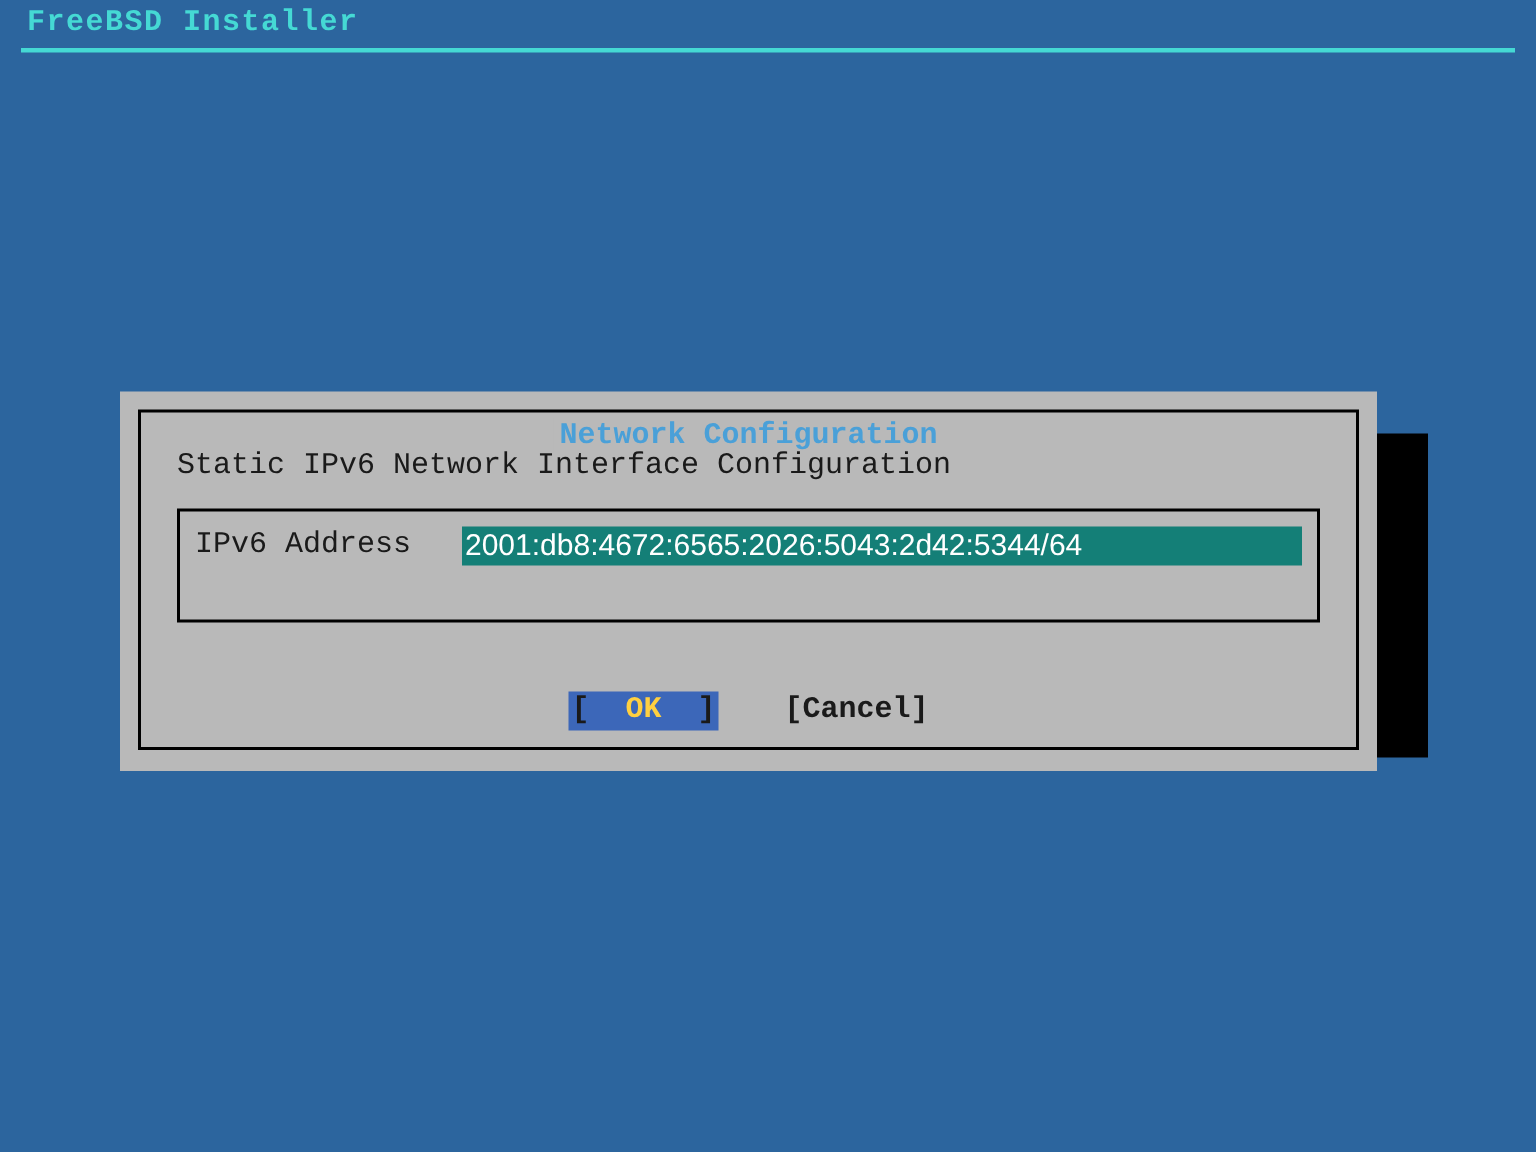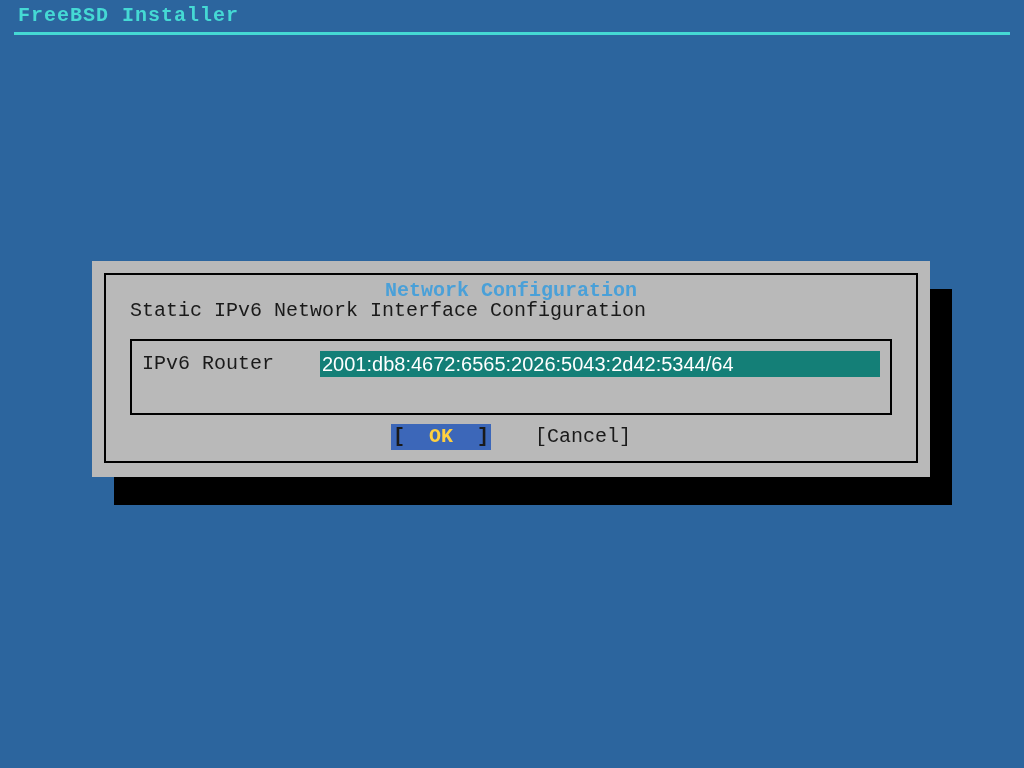--- a/index.html
+++ b/index.html
@@ -41,24 +41,23 @@
   }
   .shadow{
     position:absolute;
     background:var(--shadow);
     width:838px;height:216px;
     left:114px;top:289px;
   }
   .dialog{
     position:absolute;
     left:80px;top:261px;
-    width:838px;height:216px;
+    width:838px;height:253px;
     background:var(--dialog-bg);
     color:var(--dialog-fg);
-    margin-left:12px;
   }
   .outer-frame{
     position:absolute;left:12px;top:12px;right:12px;bottom:14px;
     border:2px solid var(--border);
   }
   .frame-title{
     position:absolute;left:50%;top:4px;transform:translateX(-50%);
     padding:0 4px;background:var(--dialog-bg);
     color:var(--dialog-title);font-weight:bold;
     white-space:pre;
@@ -99,39 +98,39 @@
     display:flex;justify-content:center;gap:44px;
     align-items:center;
   }
   .btn{height:26px;line-height:26px;white-space:pre;}
   .btn-ok{
     background:var(--ok-bg);color:var(--dialog-fg);
     padding:0 2px;font-weight:bold;
   }
   .btn-ok .bracket{color:var(--dialog-fg);}
   .btn-ok .label{color:var(--ok-fg);}
-  .btn-cancel{color:var(--cancel-fg);font-weight:normal;}
+  .btn-cancel{color:var(--cancel-fg);font-weight:bold;}
 </style>
 </head>
 <body>
 
 <div class="screen">
   <div class="title-bar">FreeBSD Installer</div>
   <div class="rule"></div>
 
   <div class="shadow"></div>
 
   <div class="dialog">
     <div class="outer-frame">
       <div class="frame-title">Network Configuration</div>
       <div class="subtitle">Static IPv6 Network Interface Configuration</div>
 
       <div class="inner-frame">
         <div class="row row1">
-          <span class="row-label">IPv6 Router</span>
+          <span class="row-label">IPv6 Address</span>
           <span class="field">2001:db8:4672:6565:2026:5043:2d42:5344/64</span>
         </div>
       </div>
 
       <div class="buttons">
         <span class="btn btn-ok"><span class="bracket">[</span><span class="label">  OK  </span><span class="bracket">]</span></span>
         <span class="btn btn-cancel">[<span>Cancel</span>]</span>
       </div>
     </div>
   </div>

